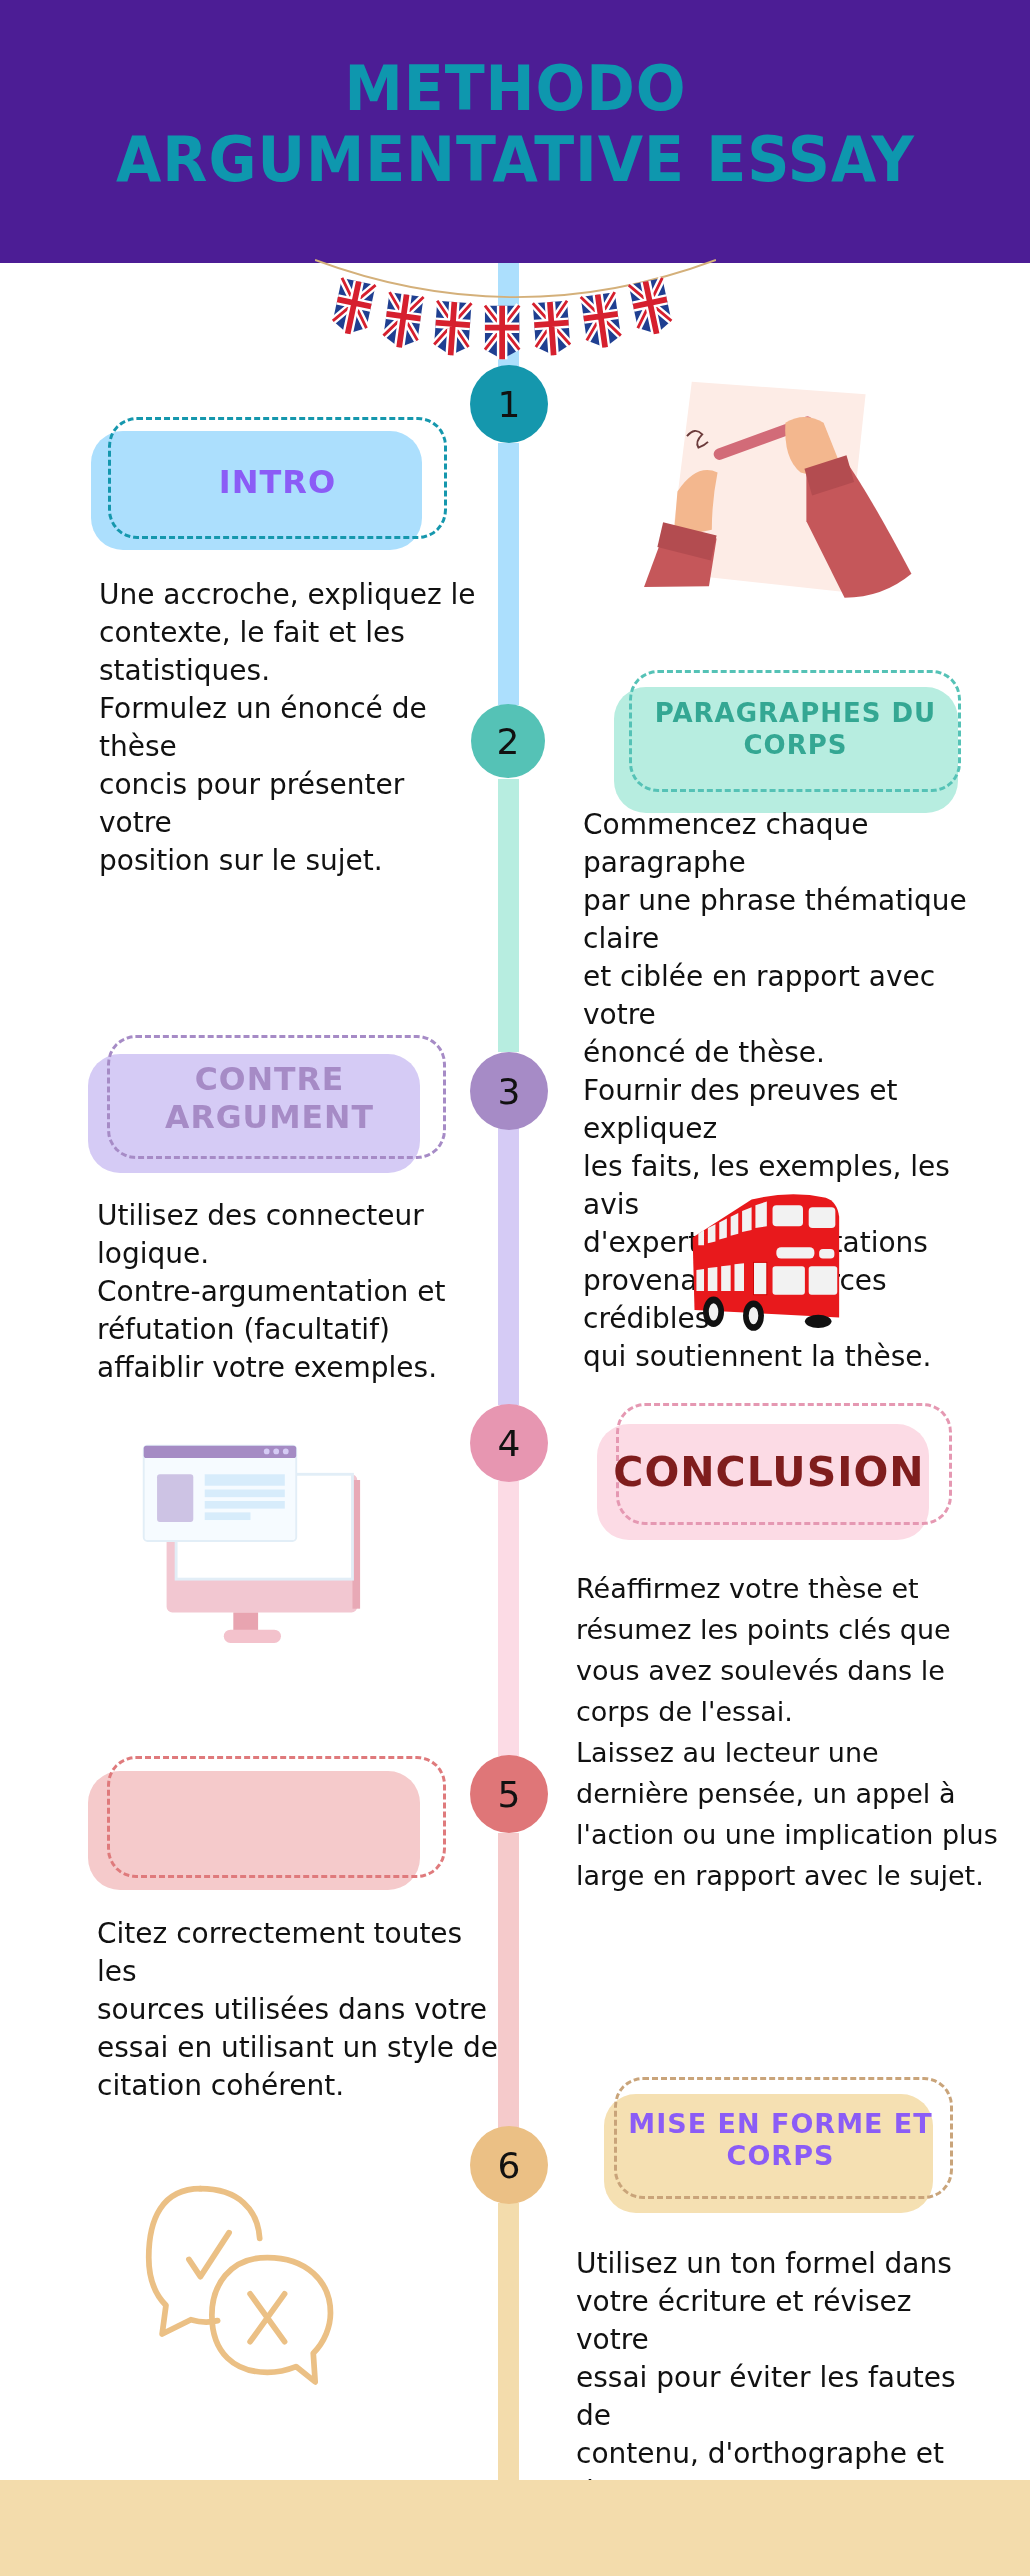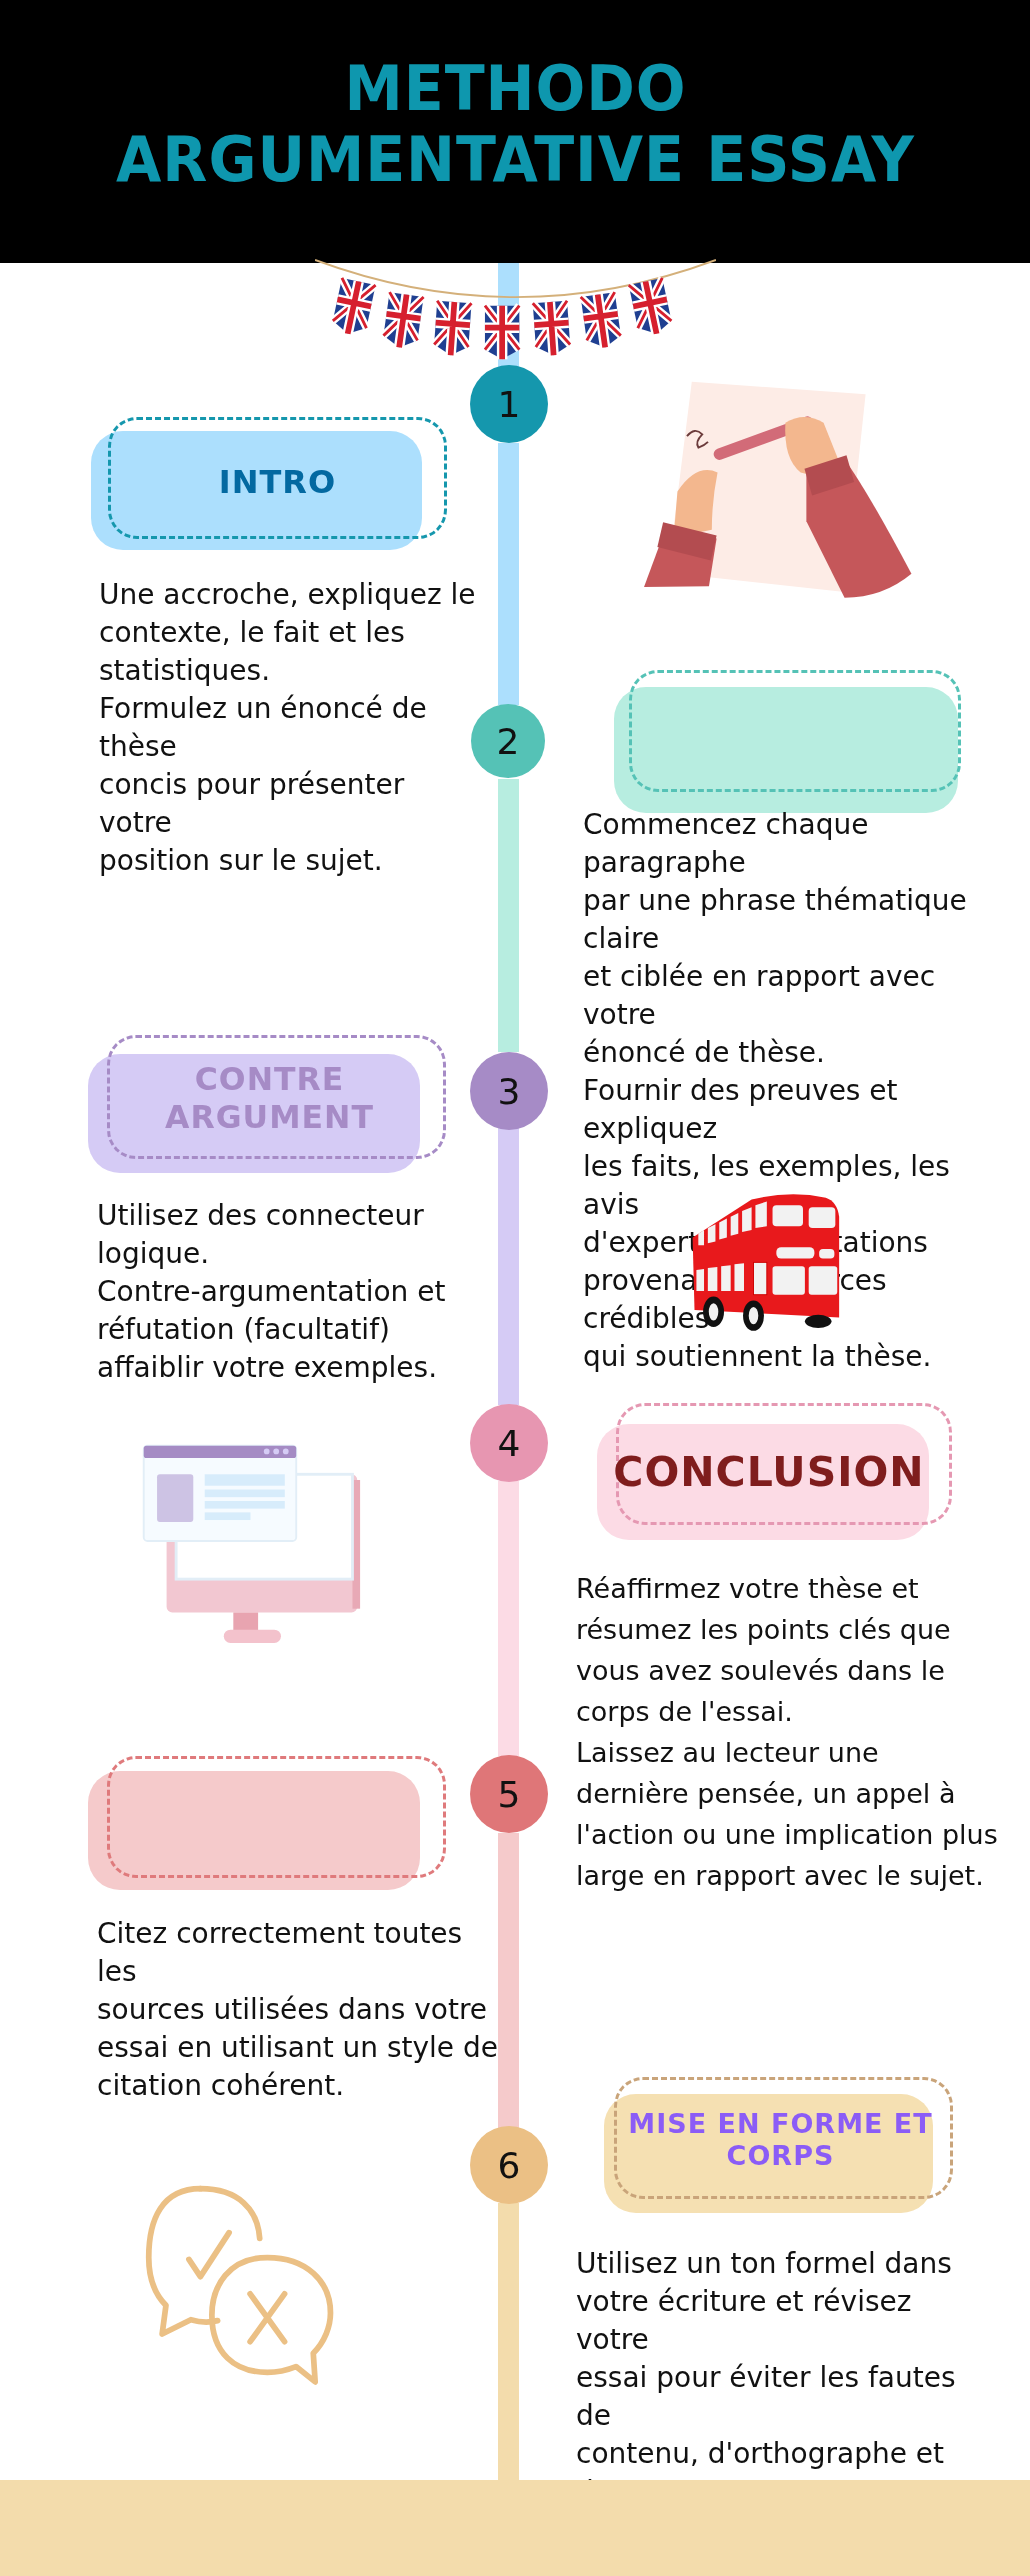--- a/index.html
+++ b/index.html
@@ -1,21 +1,21 @@
 <!DOCTYPE html>
 <html><head>
   <meta charset="utf-8">
   <style>
     * { box-sizing: border-box; margin: 0; padding: 0; }
     html, body { width: 1031px; height: 2576px; background: #ffffff; overflow: hidden; }
     body { position: relative; font-family: "Liberation Sans", "DejaVu Sans", sans-serif; }
 
     .header {
       position: absolute; left: 0; top: 0; width: 1031px; height: 263px;
-      background: #000000;
+      background: #4c1d95;
     }
     .title {
       position: absolute; left: 0; top: 53px; width: 1031px; text-align: center;
       color: #0e97ae; font-family: "DejaVu Sans", sans-serif; font-weight: bold;
       font-size: 63px; line-height: 71px; letter-spacing: 1px;
       transform: scaleX(0.93);
     }
     .footer {
       position: absolute; left: 0; top: 2480px; width: 1031px; height: 96px;
       background: #f3dcac;
@@ -85,21 +85,21 @@
   <use href="#ukflag" transform="translate(282,38) rotate(-8 18 28)"></use>
   <use href="#ukflag" transform="translate(334,24) rotate(-12 18 28)"></use>
 </svg>
 
 <div class="circle" style="left:470px;top:365px;background:#1597ad">
   <span>1</span>
 </div>
 <div class="label-wrap" style="left:91px;top:417px;width:358px;height:136px">
   <div class="label-fill" style="left:0;top:14.3px;width:331px;height:119px;background:#acdffd"></div>
   <div class="label-dash" style="left:17px;top:0;width:339px;height:122px;border-color:#1597ad"></div>
-  <div class="label-text" style="left:17px;top:0;width:339px;height:129px;color:#0369a1;font-size:32px">INTRO</div>
+  <div class="label-text" style="left:17px;top:0;width:339px;height:129px;color:#8b5cf6;font-size:32px">INTRO</div>
 </div>
 <div class="body-text" style="left:99px;top:576px;width:382px">Une accroche, expliquez le
 contexte, le fait et les
 statistiques.
 Formulez un énoncé de thèse
 concis pour présenter votre
 position sur le sujet.</div>
 
 <svg class="illus" style="left:644px;top:377px" width="277" height="234" viewBox="0 0 290 245">
   <polygon points="50,5 232,18 210,225 25,205" fill="#fdece6"></polygon>
@@ -112,20 +112,24 @@
   <path d="M0 220 l24 -65 l52 14 l-8 50 z" fill="#c5575a"></path>
   <path d="M20 152 l56 14 l-6 26 l-56 -14 z" fill="#b34c50"></path>
 </svg>
 
 <div class="circle" style="left:471px;top:704px;width:74px;height:74px;background:#55c2b6">
   <span>2</span>
 </div>
 <div class="label-wrap" style="left:614px;top:670px;width:348px;height:145px">
   <div class="label-fill" style="left:0;top:17px;width:344px;height:126px;background:#b7ede0"></div>
   <div class="label-dash" style="left:15.3px;top:0;width:332px;height:122px;border-color:#55c2b6"></div>
+  <div class="label-text" style="left:9.5px;top:5.7px;width:344px;height:107px;color:#34a793;font-size:26px;line-height:32px;flex-direction:column">
+    <span>PARAGRAPHES DU</span>
+    <span>CORPS</span>
+  </div>
 </div>
 <div class="body-text" style="left:583px;top:806px;width:420px">Commencez chaque paragraphe
 par une phrase thématique claire
 et ciblée en rapport avec votre
 énoncé de thèse.
 Fournir des preuves et expliquez
 les faits, les exemples, les avis
 d'experts et les citations
 provenant de sources crédibles
 qui soutiennent la thèse.</div>

